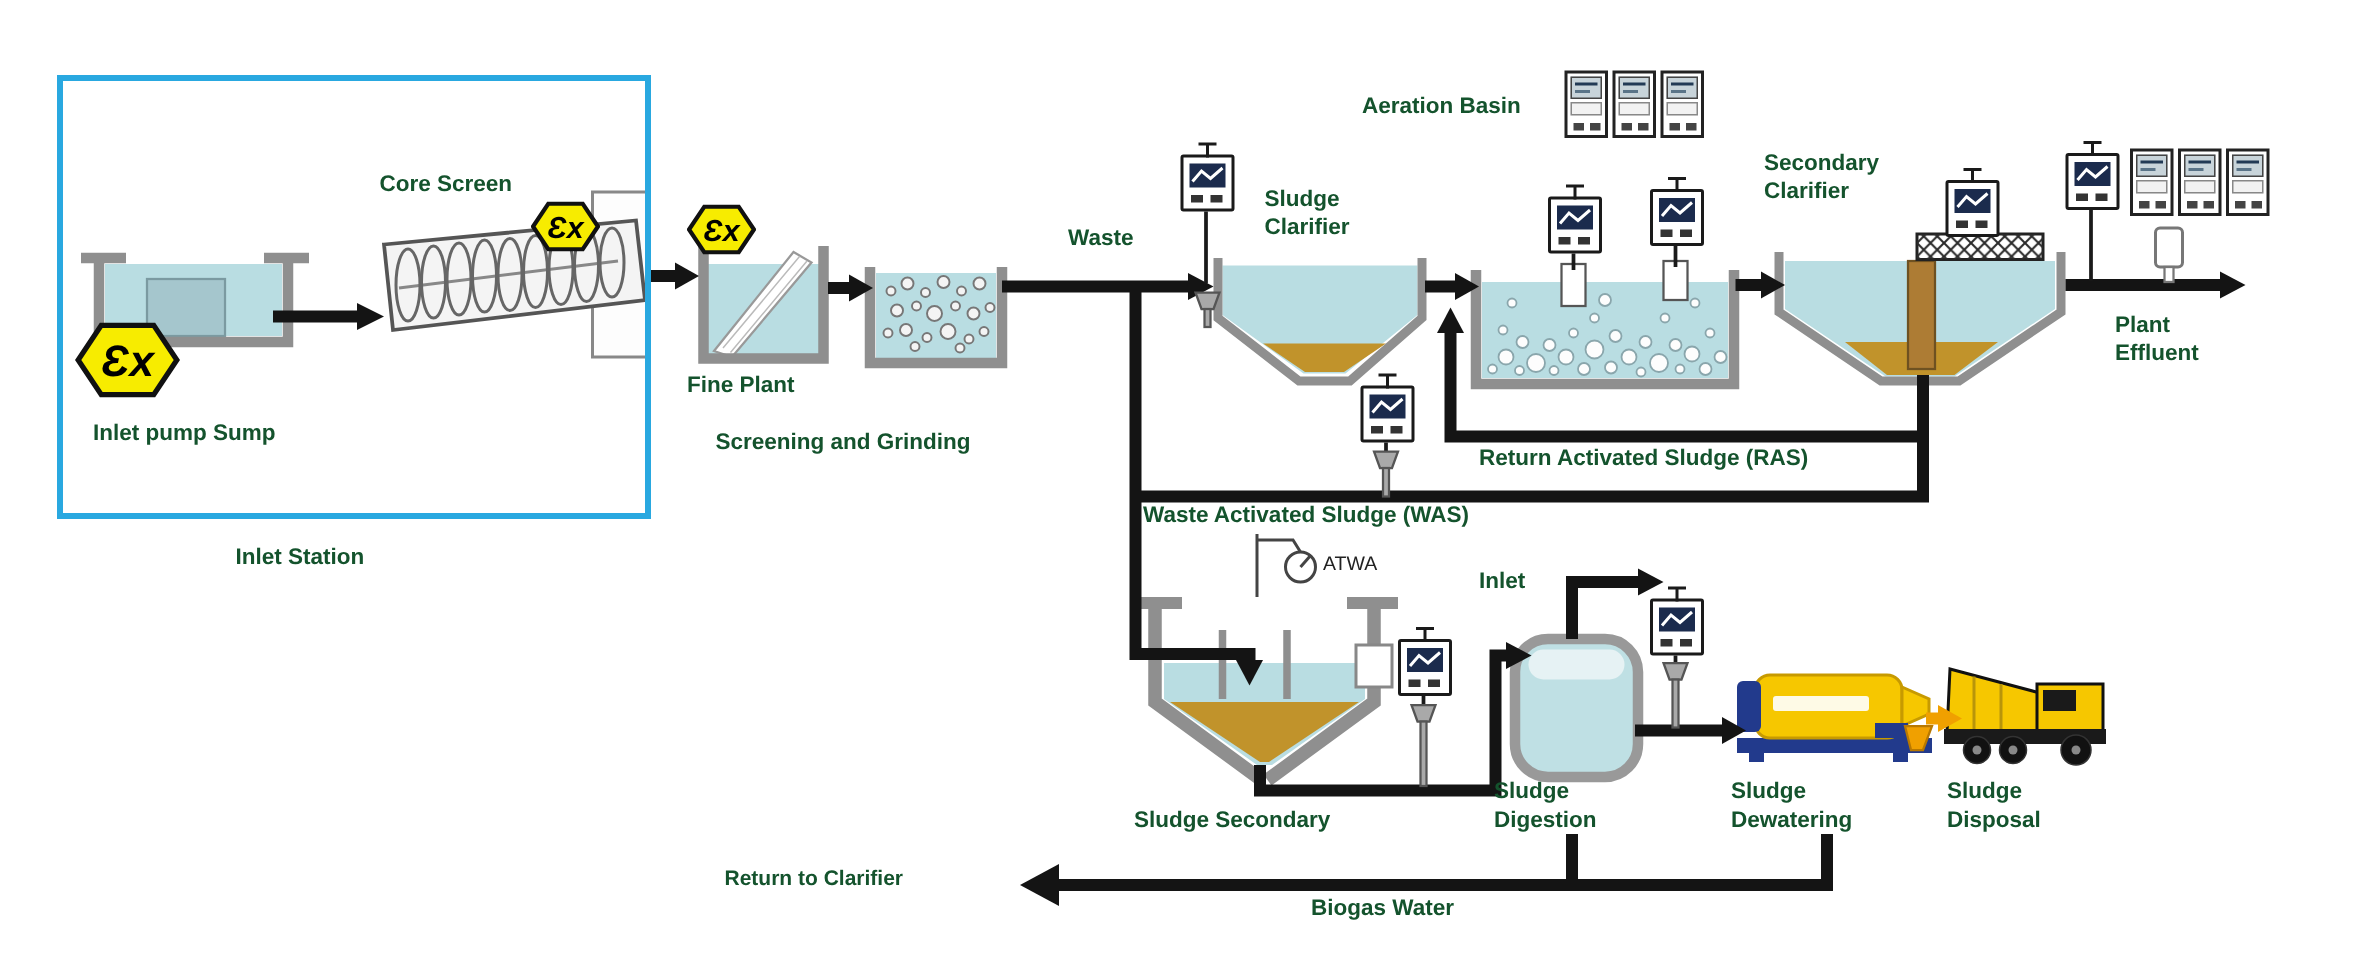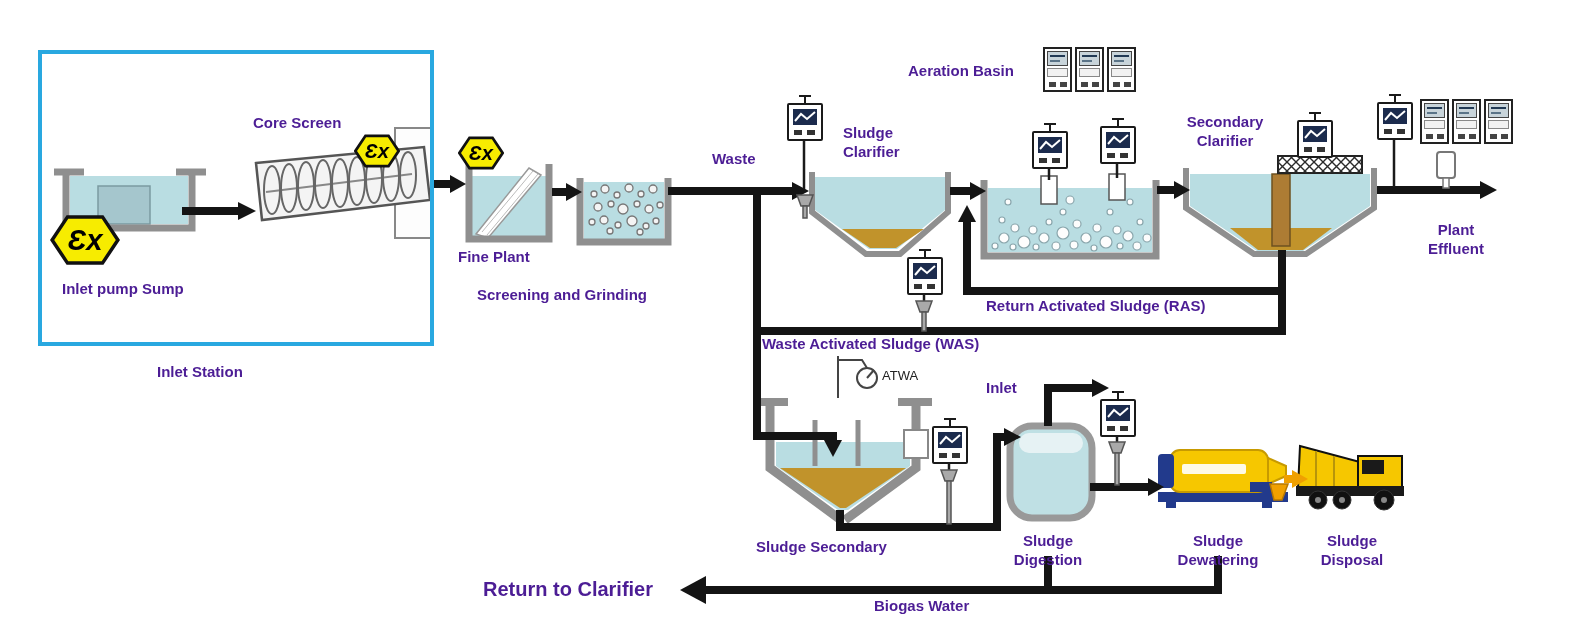--- a/index.html
+++ b/index.html
@@ -1,23 +1,23 @@
 <!DOCTYPE html>
 <html><head>
 <meta charset="utf-8">
 <style>
   * { margin:0; padding:0; box-sizing:border-box; }
   html,body { background:#ffffff; font-family:"Liberation Sans", sans-serif; }
   .stage { position:relative; width:1586px; height:638px; background:#fff; overflow:hidden; }
   .stage > svg.layer { position:absolute; left:0; top:0; }
 
-  .lbl { position:absolute; font-weight:bold; font-size:15px; color:#4c1d95;
+  .lbl { position:absolute; font-weight:bold; font-size:15px; color:#14532d;
          white-space:pre-line; line-height:1.25; }
-  .lbl.center { text-align:center;margin-top:13px; }
-  .lbl.big { font-size:20px; }
+  .lbl.center { text-align:left; }
+  .lbl.big { font-size:14px; }
   .lbl.small { font-size:13px; font-weight:normal; color:#222; }
 
   .bluebox { position:absolute; border:4px solid #29a8e0; background:transparent; }
 
   
   .inst { position:absolute; width:36px; height:38px; background:#fff;
           border:2px solid #1a1a1a; border-radius:2px; }
   .inst::before { content:""; position:absolute; top:-9px; left:15px; width:2px; height:9px; background:#1a1a1a; }
   .inst::after  { content:""; position:absolute; top:-10px; left:10px; width:12px; height:2px; background:#1a1a1a; }
   .inst .scr { position:absolute; left:4px; top:4px; width:24px; height:16px; background:#1b2b4d; display:block; }

